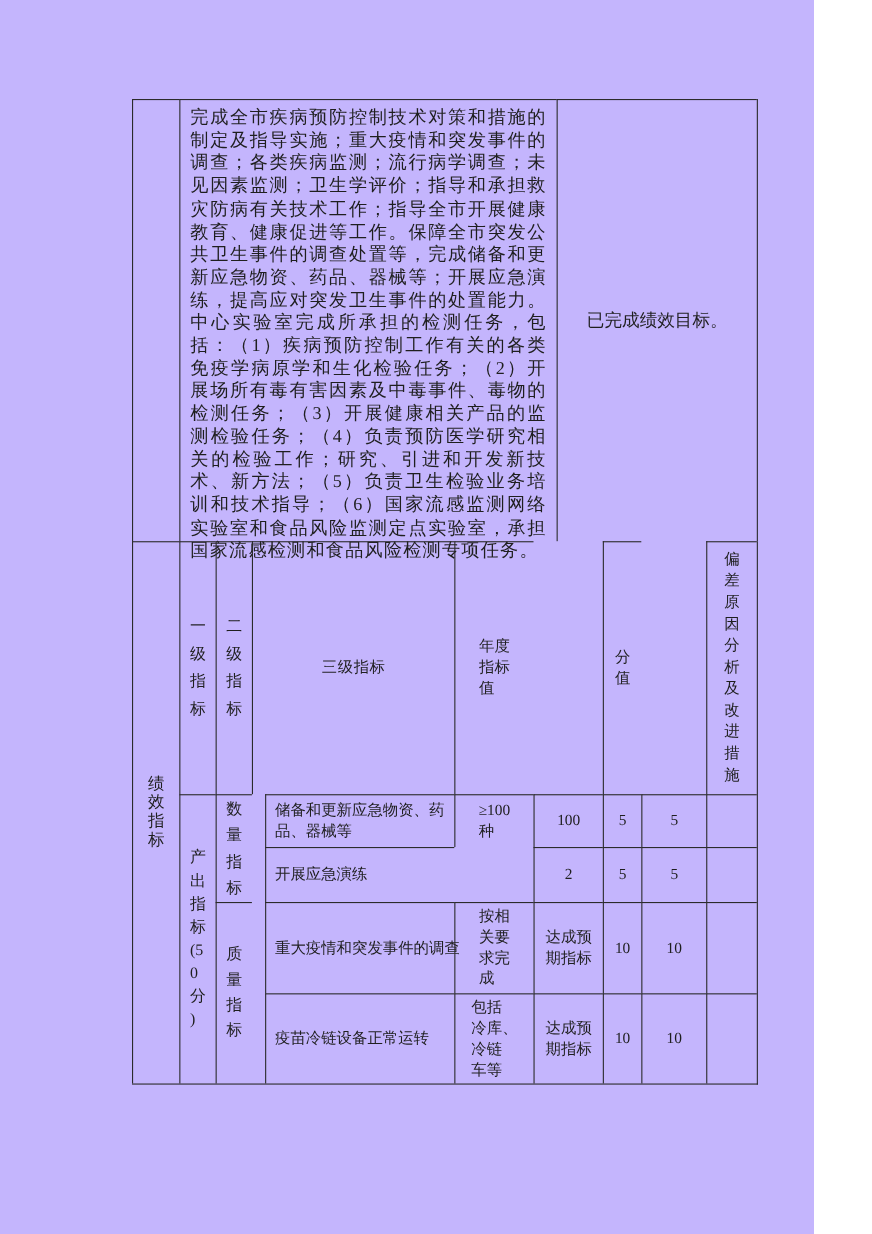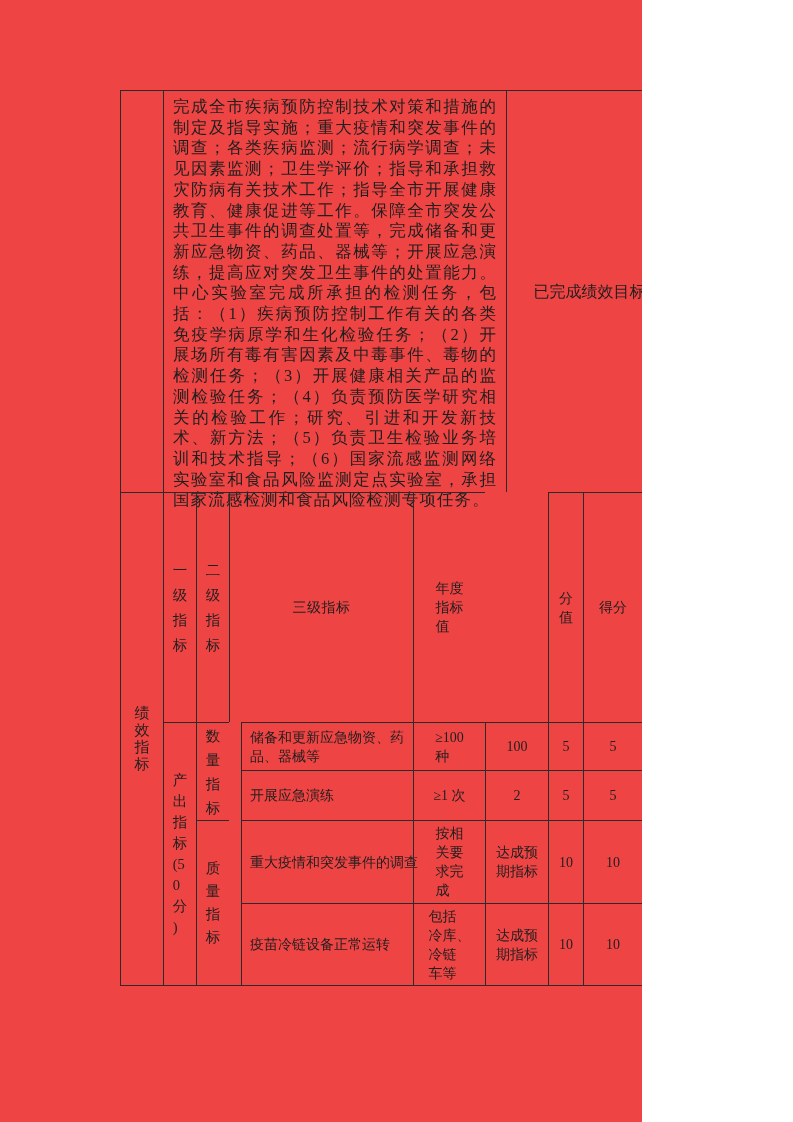--- a/index.html
+++ b/index.html
@@ -1,17 +1,17 @@
 <!DOCTYPE html>
 <html><head>
 <meta charset="utf-8">
 <style>
   html,body { margin:0; padding:0; background:#ffffff; }
   .page {
-    position:relative; width:642px; height:1122px; background:#ef4444;
+    position:relative; width:740px; height:1122px; background:#c4b5fd;
     font-family:"Liberation Serif","DejaVu Serif",serif;
     color:#1f1f1f; overflow:hidden;
   }
   
   .tbl-top {
     position:absolute; left:120px; top:90px;
     display:grid;
     grid-template-columns:43px 343px 182px;
     grid-template-rows:402px;
     border-right:1.5px solid #2b2b2b;
@@ -75,21 +75,20 @@
     <div class="cell v-hdr" style="grid-area:1/3/2/4">二
 级
 指
 标</div>
     <div class="cell hdr3" style="grid-area:1/4/2/5">三级指标</div>
     <div class="cell" style="grid-area:1/5/2/6">年度
 指标
 值</div>
     <div class="cell" style="grid-area:1/7/2/8">分
 值</div>
-    <div class="cell" style="grid-area:1/8/2/9">得分</div>
     <div class="cell v-dev" style="grid-area:1/9/2/10">偏
 差
 原
 因
 分
 析
 及
 改
 进
 措
@@ -115,21 +114,20 @@
     <div class="cell lalign" style="grid-area:2/4/3/5">储备和更新应急物资、药
 品、器械等</div>
     <div class="cell" style="grid-area:2/5/3/6">≥100
 种</div>
     <div class="cell" style="grid-area:2/6/3/7">100</div>
     <div class="cell" style="grid-area:2/7/3/8">5</div>
     <div class="cell" style="grid-area:2/8/3/9">5</div>
     <div class="cell" style="grid-area:2/9/3/10"></div>
 
     <div class="cell lalign" style="grid-area:3/4/4/5">开展应急演练</div>
-    <div class="cell" style="grid-area:3/5/4/6">≥1 次</div>
     <div class="cell" style="grid-area:3/6/4/7">2</div>
     <div class="cell" style="grid-area:3/7/4/8">5</div>
     <div class="cell" style="grid-area:3/8/4/9">5</div>
     <div class="cell" style="grid-area:3/9/4/10"></div>
 
     <div class="cell lalign" style="grid-area:4/4/5/5">重大疫情和突发事件的调查</div>
     <div class="cell" style="grid-area:4/5/5/6">按相
 关要
 求完
 成</div>

